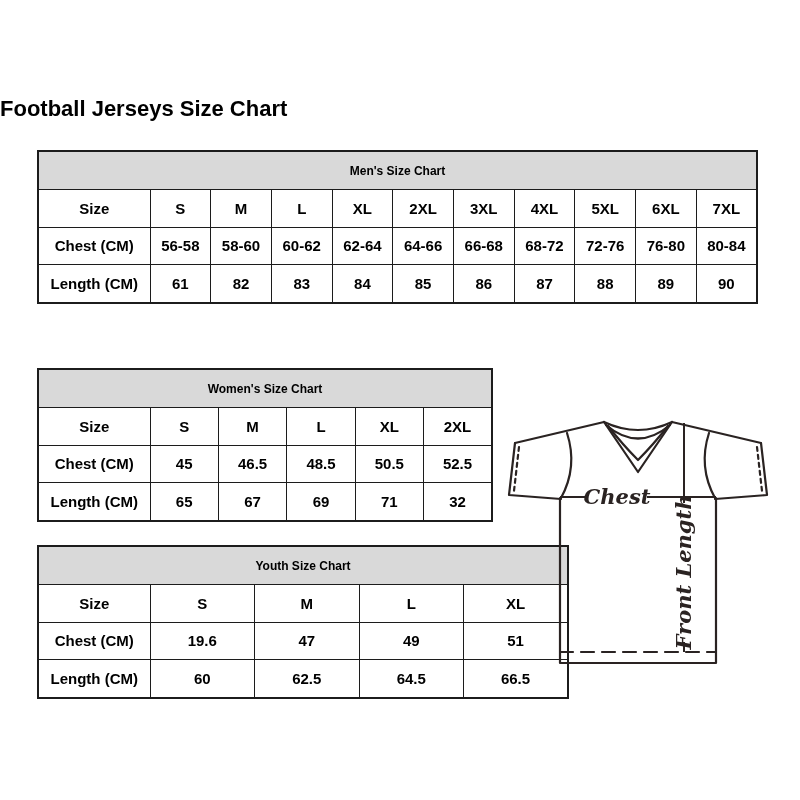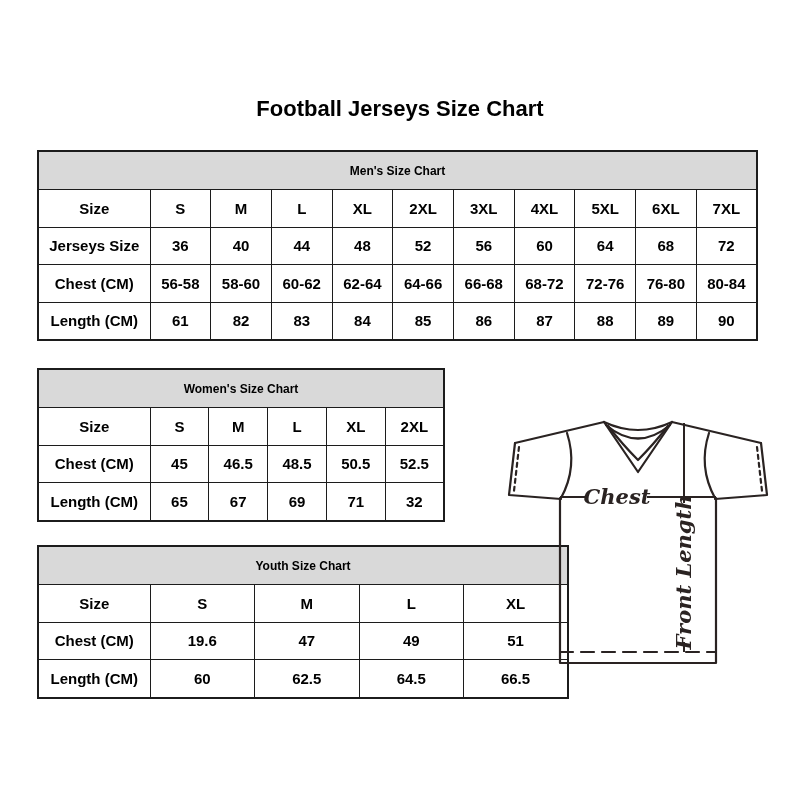--- a/index.html
+++ b/index.html
@@ -9,42 +9,42 @@
     --text:#000000;
   }
   html,body{margin:0;padding:0;}
   body{
     width:800px;height:800px;position:relative;background:#ffffff;
     font-family:"Liberation Sans",sans-serif;color:var(--text);
     overflow:hidden;
   }
   .page-title{
     position:absolute;top:96px;left:0;width:800px;margin:0;
-    text-align:center;font-size:22px;font-weight:bold;letter-spacing:0;
+    font-size:22px;font-weight:bold;letter-spacing:0;
   }
   table.size-chart{
     position:absolute;border-collapse:collapse;table-layout:fixed;
     background:#ffffff;border:2px solid var(--border);
   }
   table.size-chart th,
   table.size-chart td{
     border:1.5px solid var(--border);
     text-align:center;vertical-align:middle;
     font-weight:bold;padding:0;
   }
   th.chart-title{
     background:var(--header-bg);
     font-size:12px;height:37px;
   }
   table.size-chart td{
     font-size:15px;height:36.5px;
   }
   col.label-col{width:112px;}
   #mens-table{left:37px;top:150px;width:721px;}
-  #womens-table{left:37px;top:368px;width:408px;}
+  #womens-table{left:37px;top:368px;width:456px;}
   #youth-table{left:37px;top:545px;width:532px;}
   #jersey-diagram{position:absolute;left:488px;top:395px;width:292px;height:300px;}
   .garment{fill:none;stroke:var(--line);stroke-width:2.2;stroke-linejoin:round;stroke-linecap:round;}
   .measure{fill:none;stroke:var(--line);stroke-width:2;stroke-linecap:butt;}
   .dashed-seam{stroke-dasharray:4 4;}
   .dashed-hem{stroke-dasharray:13 8;}
   .label-bg{fill:#ffffff;stroke:none;}
   .diagram-label{
     font-family:"DejaVu Serif",serif;font-style:italic;font-weight:bold;
     fill:var(--line);
@@ -75,33 +75,20 @@
           <td>L</td>
           <td>XL</td>
           <td>2XL</td>
           <td>3XL</td>
           <td>4XL</td>
           <td>5XL</td>
           <td>6XL</td>
           <td>7XL</td>
         </tr>
         <tr>
-          <td>Jerseys Size</td>
-          <td>36</td>
-          <td>40</td>
-          <td>44</td>
-          <td>48</td>
-          <td>52</td>
-          <td>56</td>
-          <td>60</td>
-          <td>64</td>
-          <td>68</td>
-          <td>72</td>
-        </tr>
-        <tr>
           <td>Chest (CM)</td>
           <td>56-58</td>
           <td>58-60</td>
           <td>60-62</td>
           <td>62-64</td>
           <td>64-66</td>
           <td>66-68</td>
           <td>68-72</td>
           <td>72-76</td>
           <td>76-80</td>

